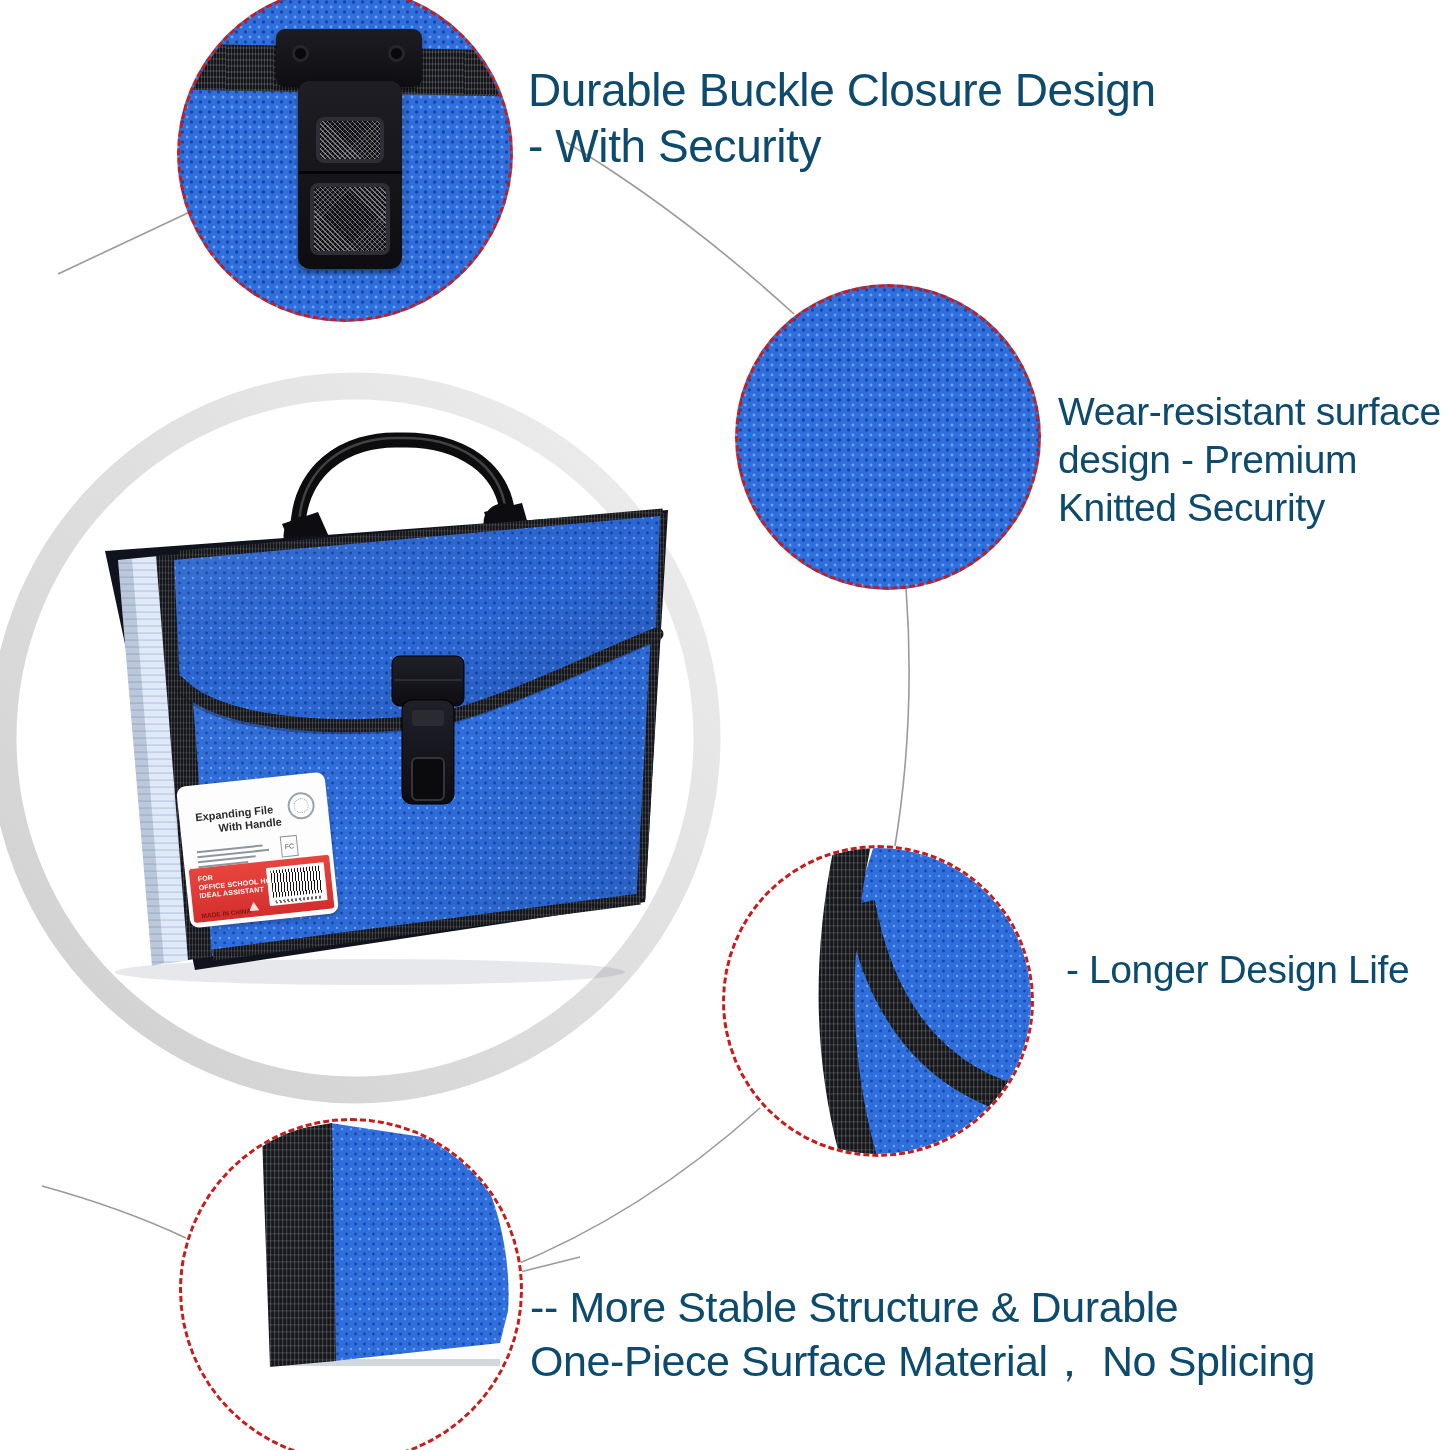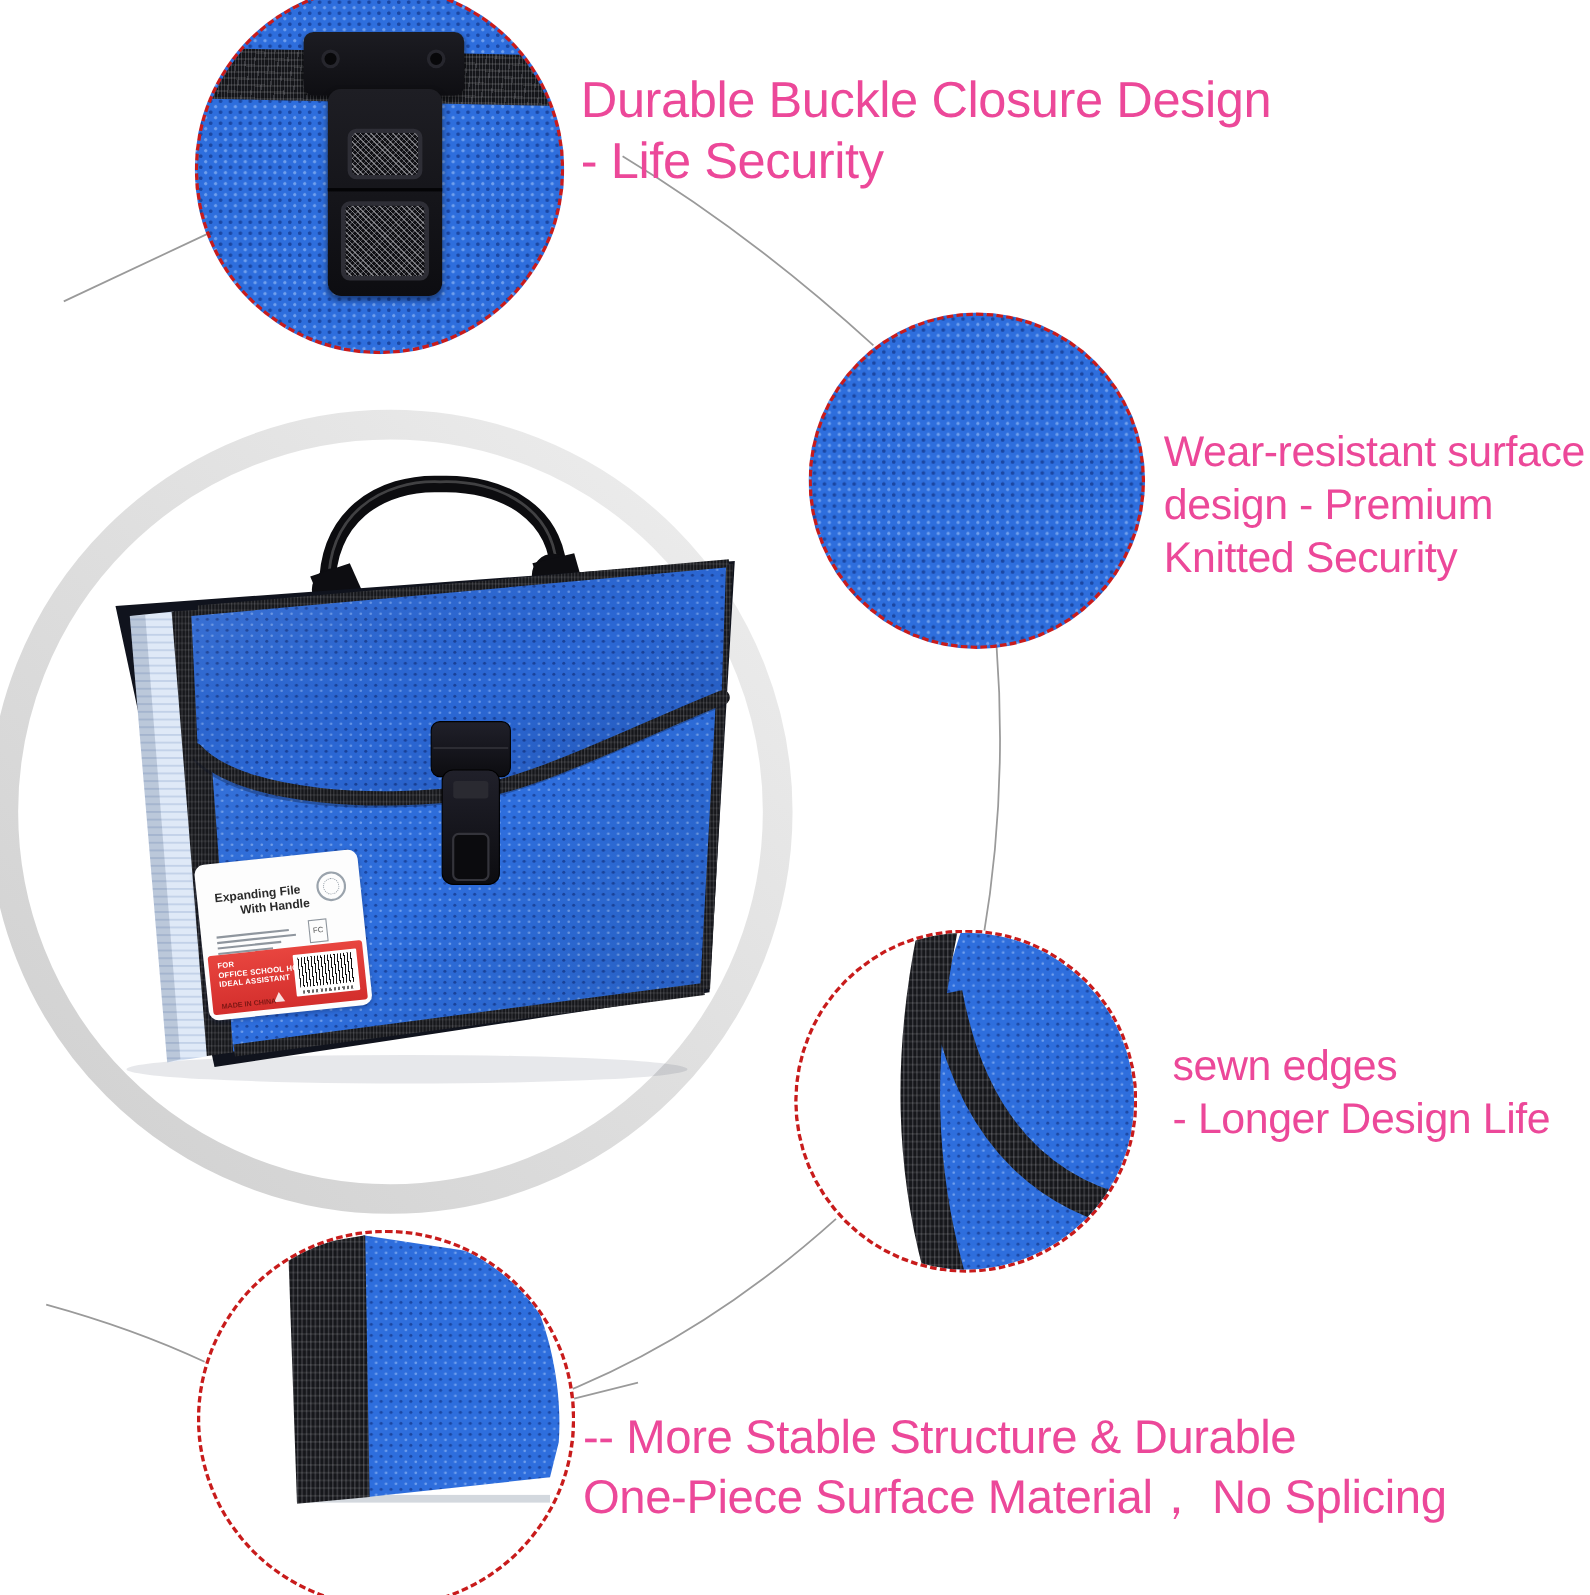--- a/index.html
+++ b/index.html
@@ -1,20 +1,20 @@
 <!DOCTYPE html>
 <html><head>
 <meta charset="utf-8">
 <style>
   html,body{margin:0;padding:0;background:#fff;}
   .stage{position:relative;width:1445px;height:1450px;background:#fff;overflow:hidden;
          font-family:"Liberation Sans",sans-serif;color:#131313;}
   .abs{position:absolute;}
   
-  .feat{position:absolute;font-weight:400;letter-spacing:-0.4px;color:#ec4899;white-space:nowrap;}
+  .feat{position:absolute;font-weight:400;letter-spacing:-0.4px;color:#0c4a6e;white-space:nowrap;}
   .t1{left:528px;top:62px;font-size:46px;line-height:56px;}
   .t2{left:1058px;top:388px;font-size:39px;line-height:48px;}
   .t3{left:1066px;top:946px;font-size:39px;line-height:48px;}
   .t4{left:530px;top:1280px;font-size:43px;line-height:54px;}
   
   .callout{position:absolute;border:3px dashed #c81b1b;border-radius:50%;overflow:hidden;background:#fff;box-sizing:border-box;}
   .knit{background-color:#2e6edd;
         background-image:
           radial-gradient(circle at 2.5px 3px, rgba(8,30,100,.50) 1.3px, rgba(8,30,100,0) 2px),
           radial-gradient(circle at 7px 8px, rgba(195,220,255,.45) 1.1px, rgba(195,220,255,0) 1.8px);
@@ -233,29 +233,28 @@
         </pattern>
       </defs>
       <rect x="88" y="238" width="230" height="7" fill="#d3d8de"></rect>
       <path d="M 148 2 L 280 22 C 312 60 330 130 326 190 L 318 222 L 152 240 Z" fill="url(#knit4)"></path>
       <path d="M 80 14 L 150 2 L 154 240 L 88 246 Z" fill="url(#web4)"></path>
     </svg>
   </div>
 
   <div class="feat t1">
     <div>Durable Buckle Closure Design</div>
-    <div>- Life Security</div>
+    <div>- With Security</div>
   </div>
   <div class="feat t2">
     <div>Wear-resistant surface</div>
     <div>design - Premium</div>
     <div>Knitted Security</div>
   </div>
   <div class="feat t3">
-    <div>sewn edges</div>
     <div>- Longer Design Life</div>
   </div>
   <div class="feat t4">
     <div>-- More Stable Structure &amp; Durable</div>
     <div>One-Piece Surface Material，  No Splicing</div>
   </div>
 
 </div>
 
 </body></html>

